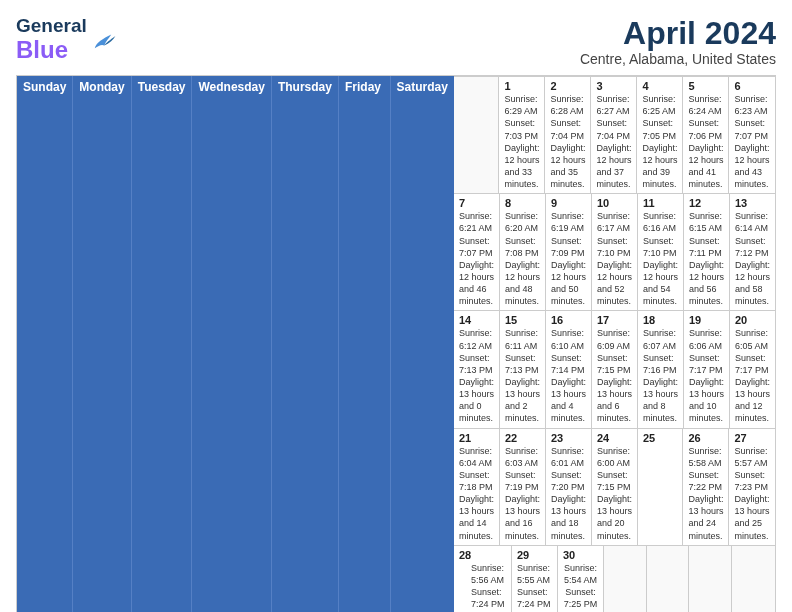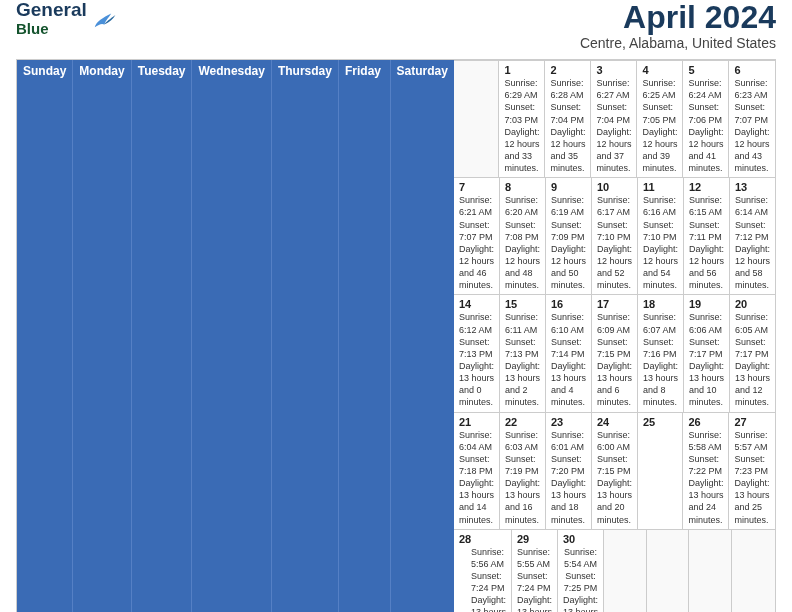--- a/index.html
+++ b/index.html
@@ -6,21 +6,21 @@
     body {
       font-family: Arial, sans-serif;
       background: #fff;
       width: 792px;
       height: 612px;
       overflow: hidden;
     }
     .page {
       width: 792px;
       height: 612px;
-      padding: 0 16px;
+      padding: 16px 16px;
       display: flex;
       flex-direction: column;
     }
     .header {
       display: flex;
       justify-content: space-between;
       align-items: flex-start;
       margin-bottom: 8px;
     }
     .logo {
@@ -102,21 +102,21 @@
   </style>
 </head>
 <body>
 
 <div class="page">
   <div class="header">
     <div class="logo">
       <div class="logo-row">
         <div style="display:flex;flex-direction:column;line-height:1.1;">
           <span style="font-size:19px;font-weight:bold;color:#1a3a5c;">General</span>
-          <span style="font-size:15px;font-weight:bold;color:#14532d;">Blue</span>
+          <span style="font-size:24px;font-weight:bold;color:#8b5cf6;">Blue</span>
         </div>
         <svg class="bird-svg" viewBox="0 0 40 32" xmlns="http://www.w3.org/2000/svg">
           <path d="M8 28 C10 20, 20 14, 32 8 C28 14, 24 18, 22 24 C18 22, 14 24, 8 28Z" fill="#4a90d9"></path>
           <path d="M22 24 C24 20, 30 16, 38 10 C35 16, 30 20, 22 24Z" fill="#2a6aa0"></path>
         </svg>
       </div>
     </div>
     <div class="title-section">
       <div class="main-title">April 2024</div>
       <div class="subtitle">Centre, Alabama, United States</div>

